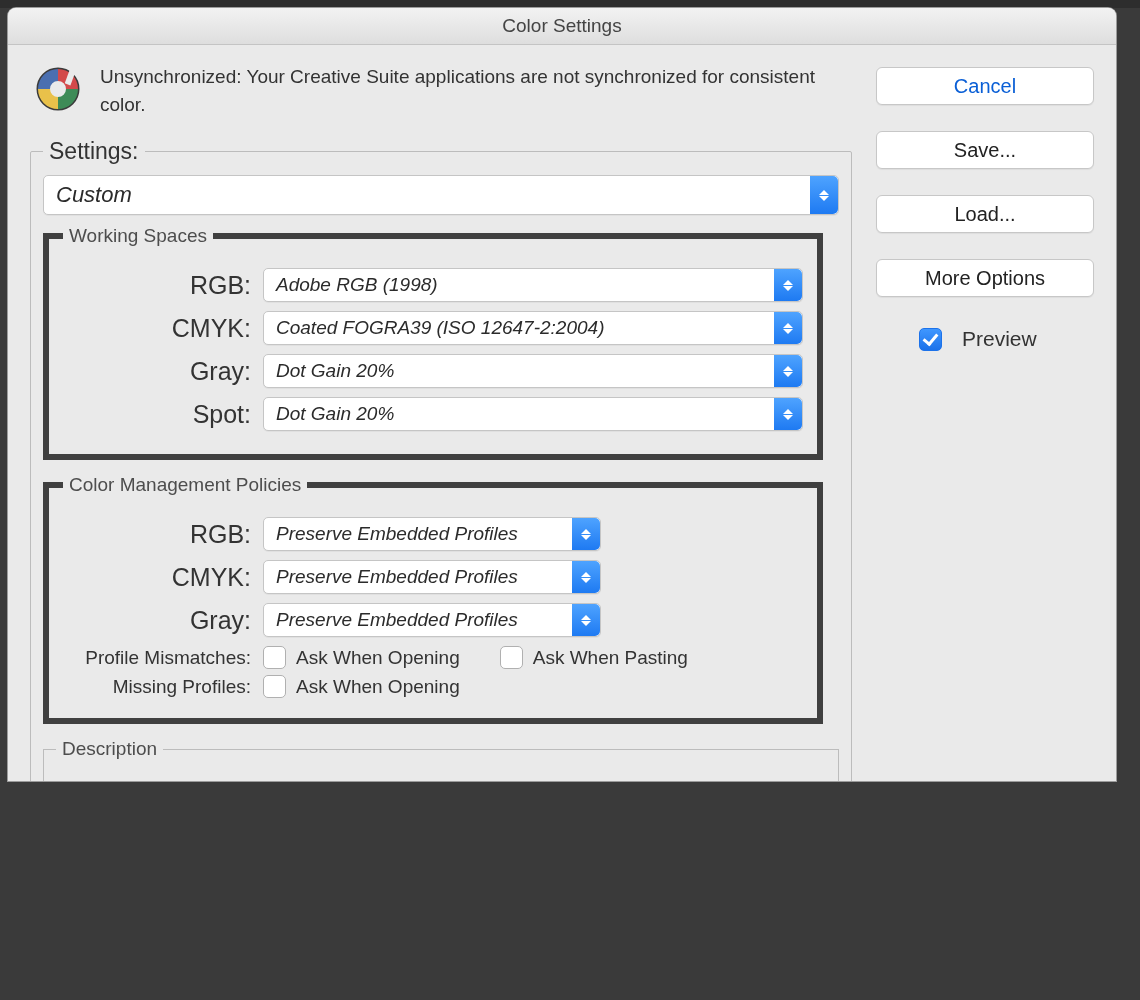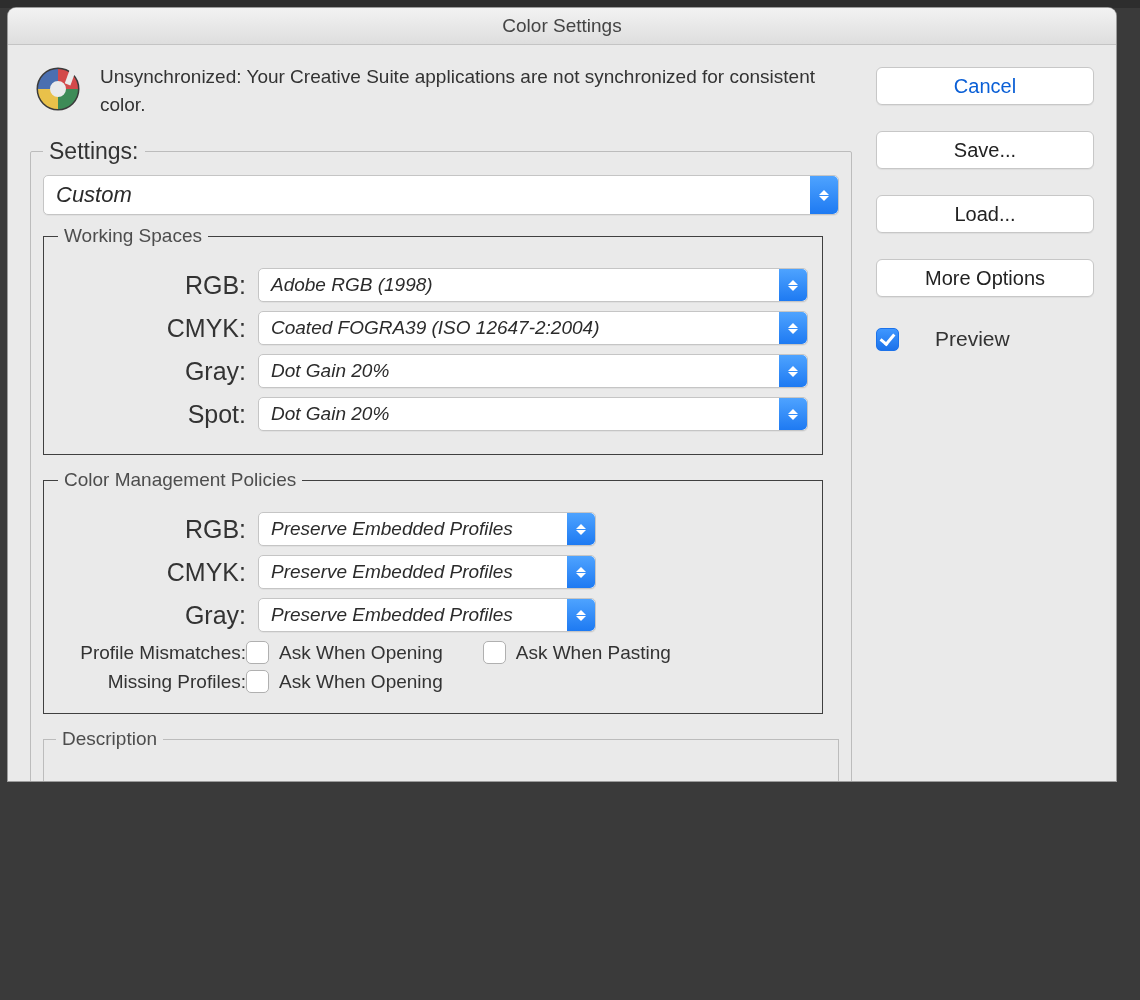--- a/index.html
+++ b/index.html
@@ -81,21 +81,21 @@
     display:flex;
     align-items:center;
     gap: 14px;
   }
   .settings-row .dropdown.big {
     flex:1;
     height: 38px;
   }
 
   fieldset.group {
-    border: 1px solid #404040;
+    border: 6px solid #404040;
     margin: 10px 16px 14px 0;
     padding: 12px 14px 14px 14px;
   }
   fieldset.group > legend {
     font-size: 19px;
     color: #4d4d4d;
     padding: 0 6px;
   }
 
   .row {
@@ -150,20 +150,21 @@
   .dd-arrows .down { border-top: 5px solid #fff; }
 
   .check-row {
     display:flex;
     align-items:center;
     margin: 6px 0;
   }
   .check-label-col {
     width: 188px;
     text-align: right;
+    padding-right: 12px;
     font-size: 19px;
     color: #333;
   }
   .chk {
     width: 21px;
     height: 21px;
     border: 1px solid #b0b0b0;
     border-radius: 5px;
     background: #fff;
     margin-right: 10px;
@@ -215,24 +216,25 @@
   .btn.primary {
     background: linear-gradient(#55aaff,#2d86f5);
     border-color:#2d86f5;
     color:#fff;
     font-weight:500;
   }
   .btn.cancel { color:#0a5fd6; }
   .preview-row {
     display:flex;
     align-items:center;
-    gap:26px;
+    gap:10px;
     font-size:21px;
     color:#333;
     margin-top:4px;
+    margin-left:43px;
   }
 
   
   .top-dark {
     position:absolute;
     left:0; right:0; top:0; height:8px;
     background:#2d2d2d;
   }
 </style>
 </head>

